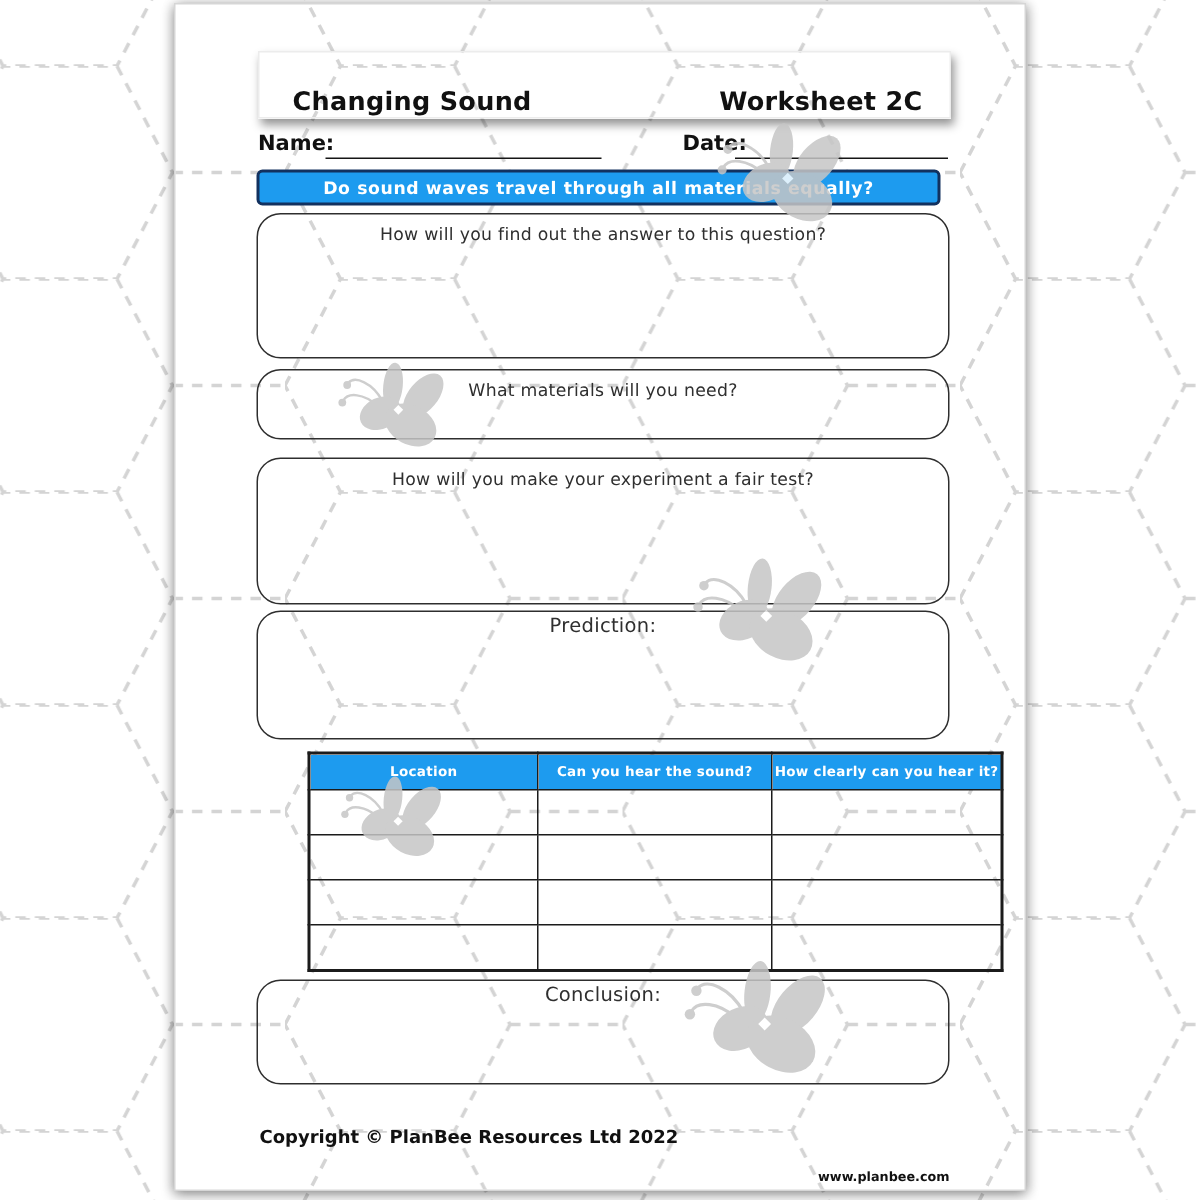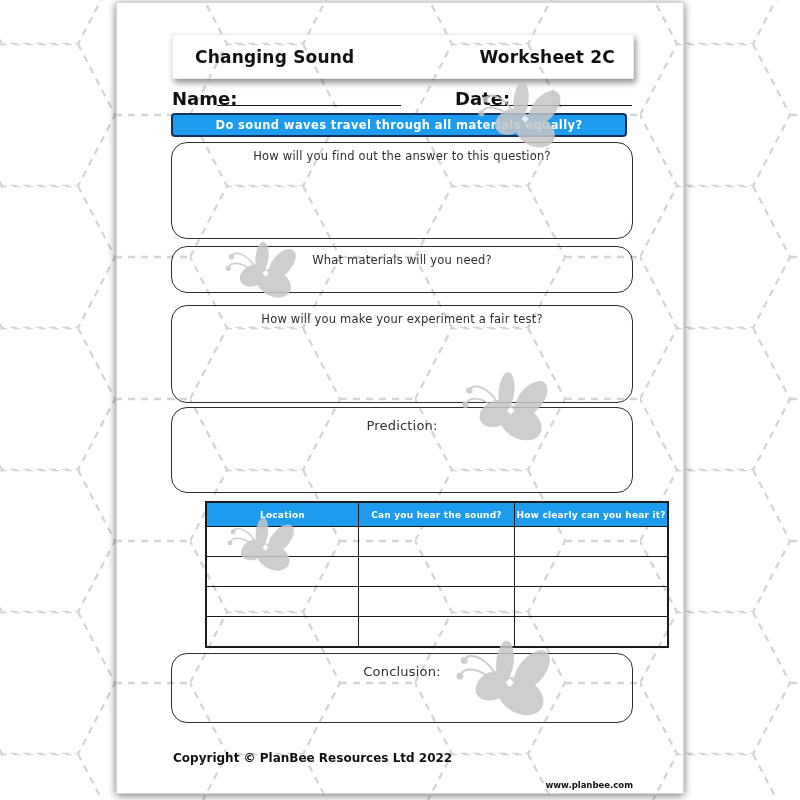--- a/index.html
+++ b/index.html
@@ -14,26 +14,26 @@
     position:absolute;left:116px;top:2px;width:566px;height:790px;
     background:#ffffff;border:1px solid #d6d6d6;
     box-shadow:0 3px 8px rgba(0,0,0,.32), 3px 0 6px rgba(0,0,0,.12), -3px 0 6px rgba(0,0,0,.12);
     z-index:1;overflow:hidden;
   }
   .hex-page{position:absolute;left:-117px;top:-3px;}
   
   .header-box{
     position:absolute;left:55px;top:31px;width:462px;height:45px;
     border:1px solid #ececec;box-shadow:2px 4px 6px rgba(0,0,0,.42);
-    display:flex;align-items:center;justify-content:space-between;
+    display:flex;align-items:flex-end;justify-content:space-between;
     padding:0 18px 0 22px;box-sizing:border-box;background:transparent;
   }
   .header-box .t{font-size:17px;font-weight:800;color:#111;letter-spacing:.2px;}
   
-  .lbl{position:absolute;font-size:18px;font-weight:800;color:#111;}
+  .lbl{position:absolute;font-size:14px;font-weight:800;color:#111;}
   .name-lbl{left:55px;top:85px;}
   .date-lbl{left:338px;top:85px;}
   .rule{position:absolute;height:0;border-bottom:1.6px solid #151515;}
   .name-rule{left:100px;top:102px;width:184px;}
   .date-rule{left:373px;top:102px;width:142px;}
   
   .banner{
     position:absolute;left:54px;top:110px;width:456px;height:24px;
     background:var(--accent);border:2px solid var(--banner-border);
     border-radius:4px;box-sizing:border-box;
@@ -45,21 +45,21 @@
     position:absolute;left:54px;width:462px;box-sizing:border-box;
     border:1.7px solid #2e2e2e;border-radius:16px;background:transparent;
     text-align:center;
   }
   .abox .title{display:block;margin-top:6px;font-size:11.5px;color:#2f2f2f;letter-spacing:.2px;}
   .s1{top:139px;height:97px;}
   .s2{top:243px;height:47px;}
   .s3{top:302px;height:98px;}
   .s4{top:404px;height:86px;}
   .s5{top:650px;height:70px;}
-  .s4 .title,.s5 .title{font-size:13px;margin-top:10px;}
+  .s4 .title,.s5 .title{font-size:13px;margin-top:2px;}
   
   table.results{
     position:absolute;left:52px;top:498px;width:464px;
     border-collapse:collapse;table-layout:fixed;margin-left:36px;
   }
   table.results th,table.results td{border:1.6px solid #1b1b1b;padding:0;}
   table.results{border:2.2px solid #1b1b1b;}
   table.results th{
     background:var(--accent);color:#ffffff;height:23px;
     font-size:9px;font-weight:800;letter-spacing:.2px;white-space:nowrap;overflow:hidden;

